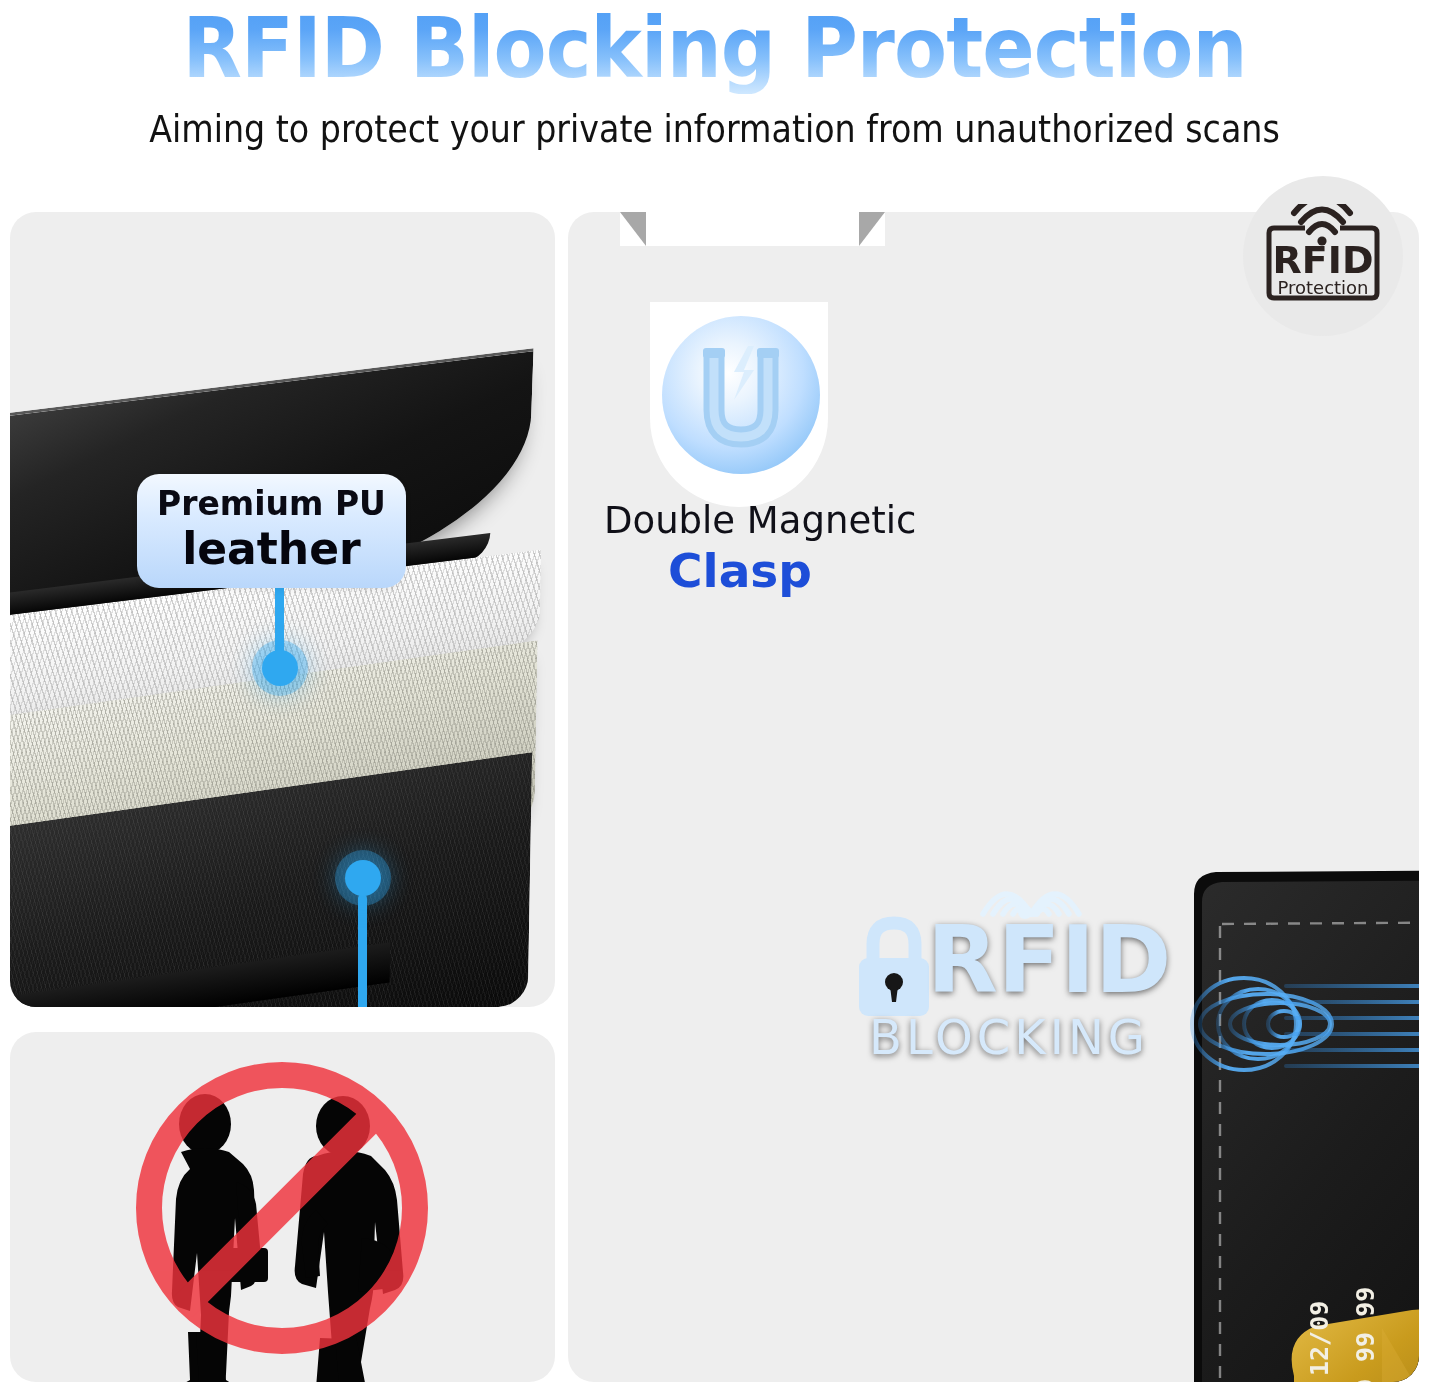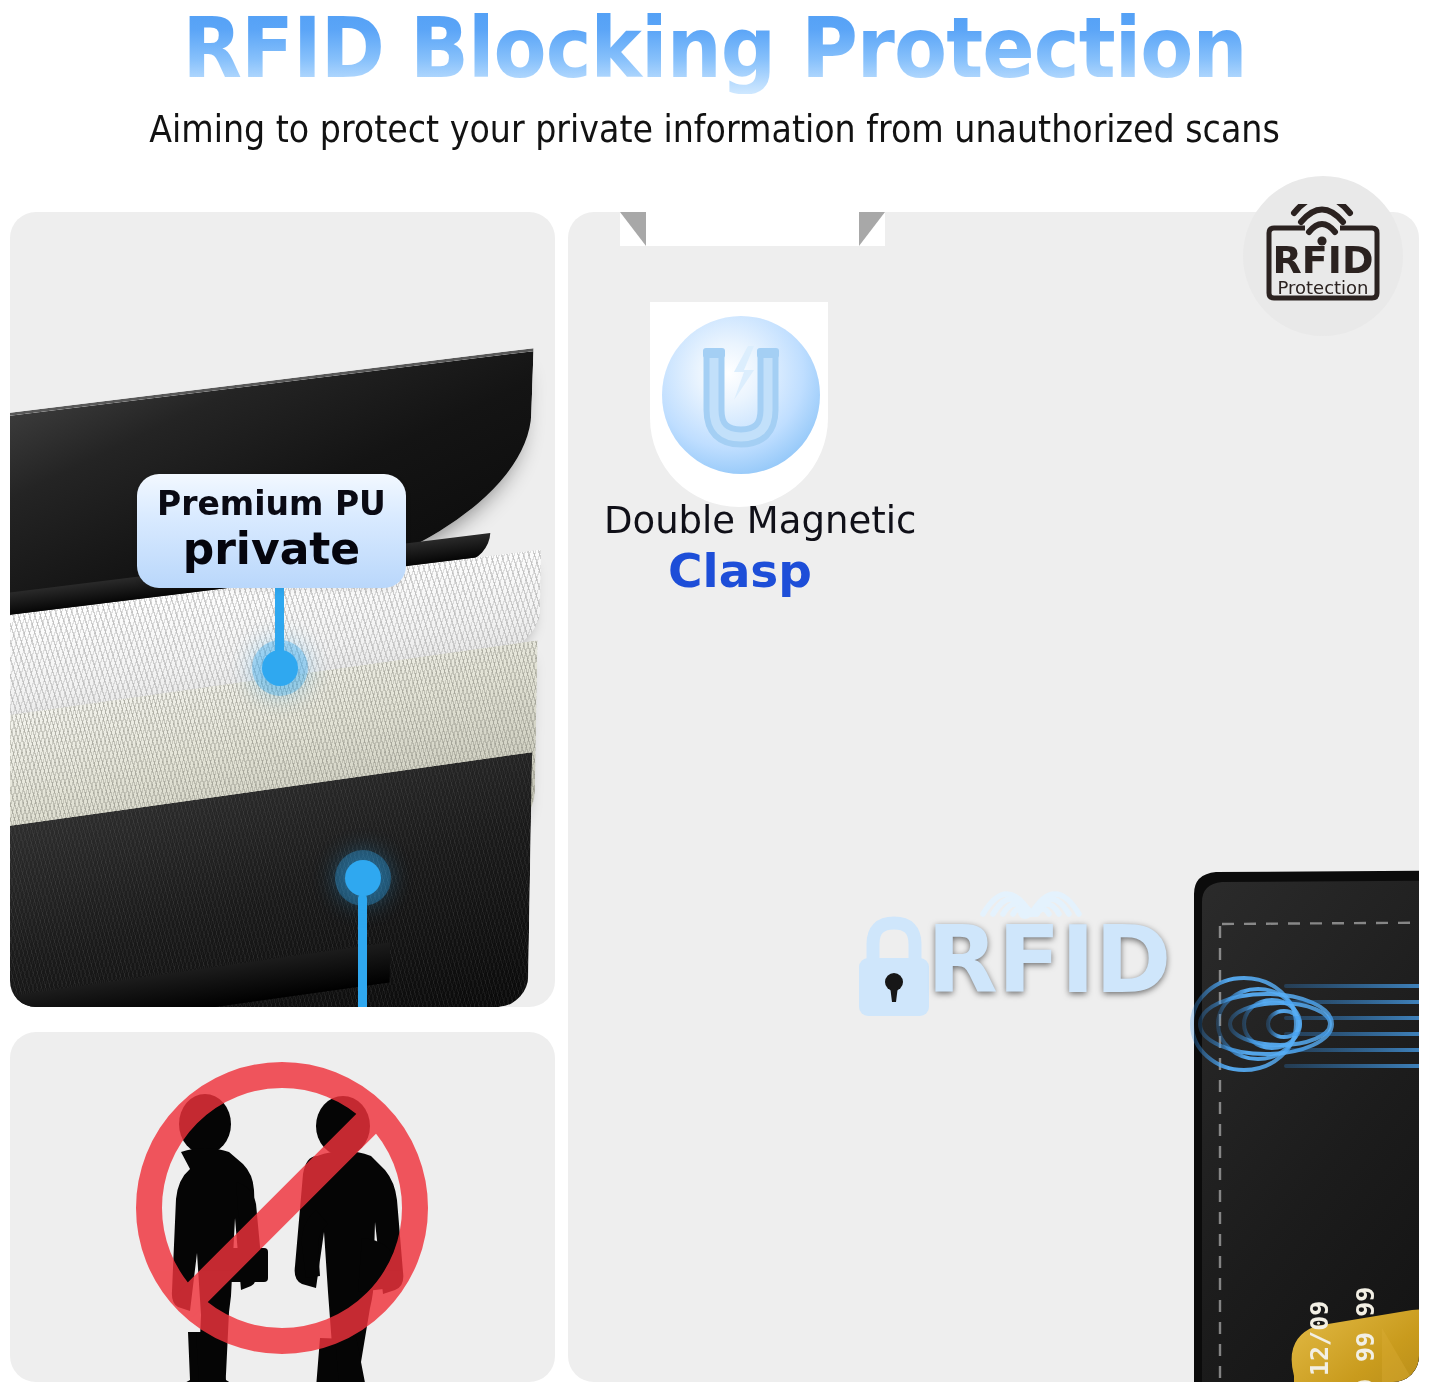--- a/index.html
+++ b/index.html
@@ -252,21 +252,21 @@
       <i></i>
     </div>
 
   <div class="pointer" id="pointer-rfid"></div>
   <div class="dot" id="dot-rfid">
       <i></i>
     </div>
 
   <div class="badge" id="badge-pu">
     <div class="l1">Premium PU</div>
-    <div class="l2">private</div>
+    <div class="l2">leather</div>
   </div>
 
 </div>
 
 <div class="panel" id="panel-pickpocket">
   <svg id="pickpocket" viewBox="0 0 545 350">
 
     <g fill="#050505">
       <ellipse cx="195" cy="92" rx="26" ry="30"></ellipse>
       <path d="M171 120 q24 -8 48 0 l14 12 q10 10 11 26 l3 80 q1 12 -6 16 l-10 4 -6 -72 -4 78
@@ -544,13 +544,14 @@
         <path d="M32 32 q24 -40 48 0"></path>
         <path d="M86 32 q-6 -10 -12 0" transform="translate(12,0)"></path>
         <path d="M96 32 q-12 -20 -24 0" transform="translate(12,0)"></path>
         <path d="M106 32 q-18 -30 -36 0" transform="translate(12,0)"></path>
         <path d="M116 32 q-24 -40 -48 0" transform="translate(12,0)"></path>
       </g>
       <circle cx="74" cy="30" r="7" fill="#e4f2fd"></circle>
     </svg>
     <div id="rfid-word">RFID</div>
   </div>
+  <div id="blocking-word">BLOCKING</div>
 </div>
 
 </body></html>

